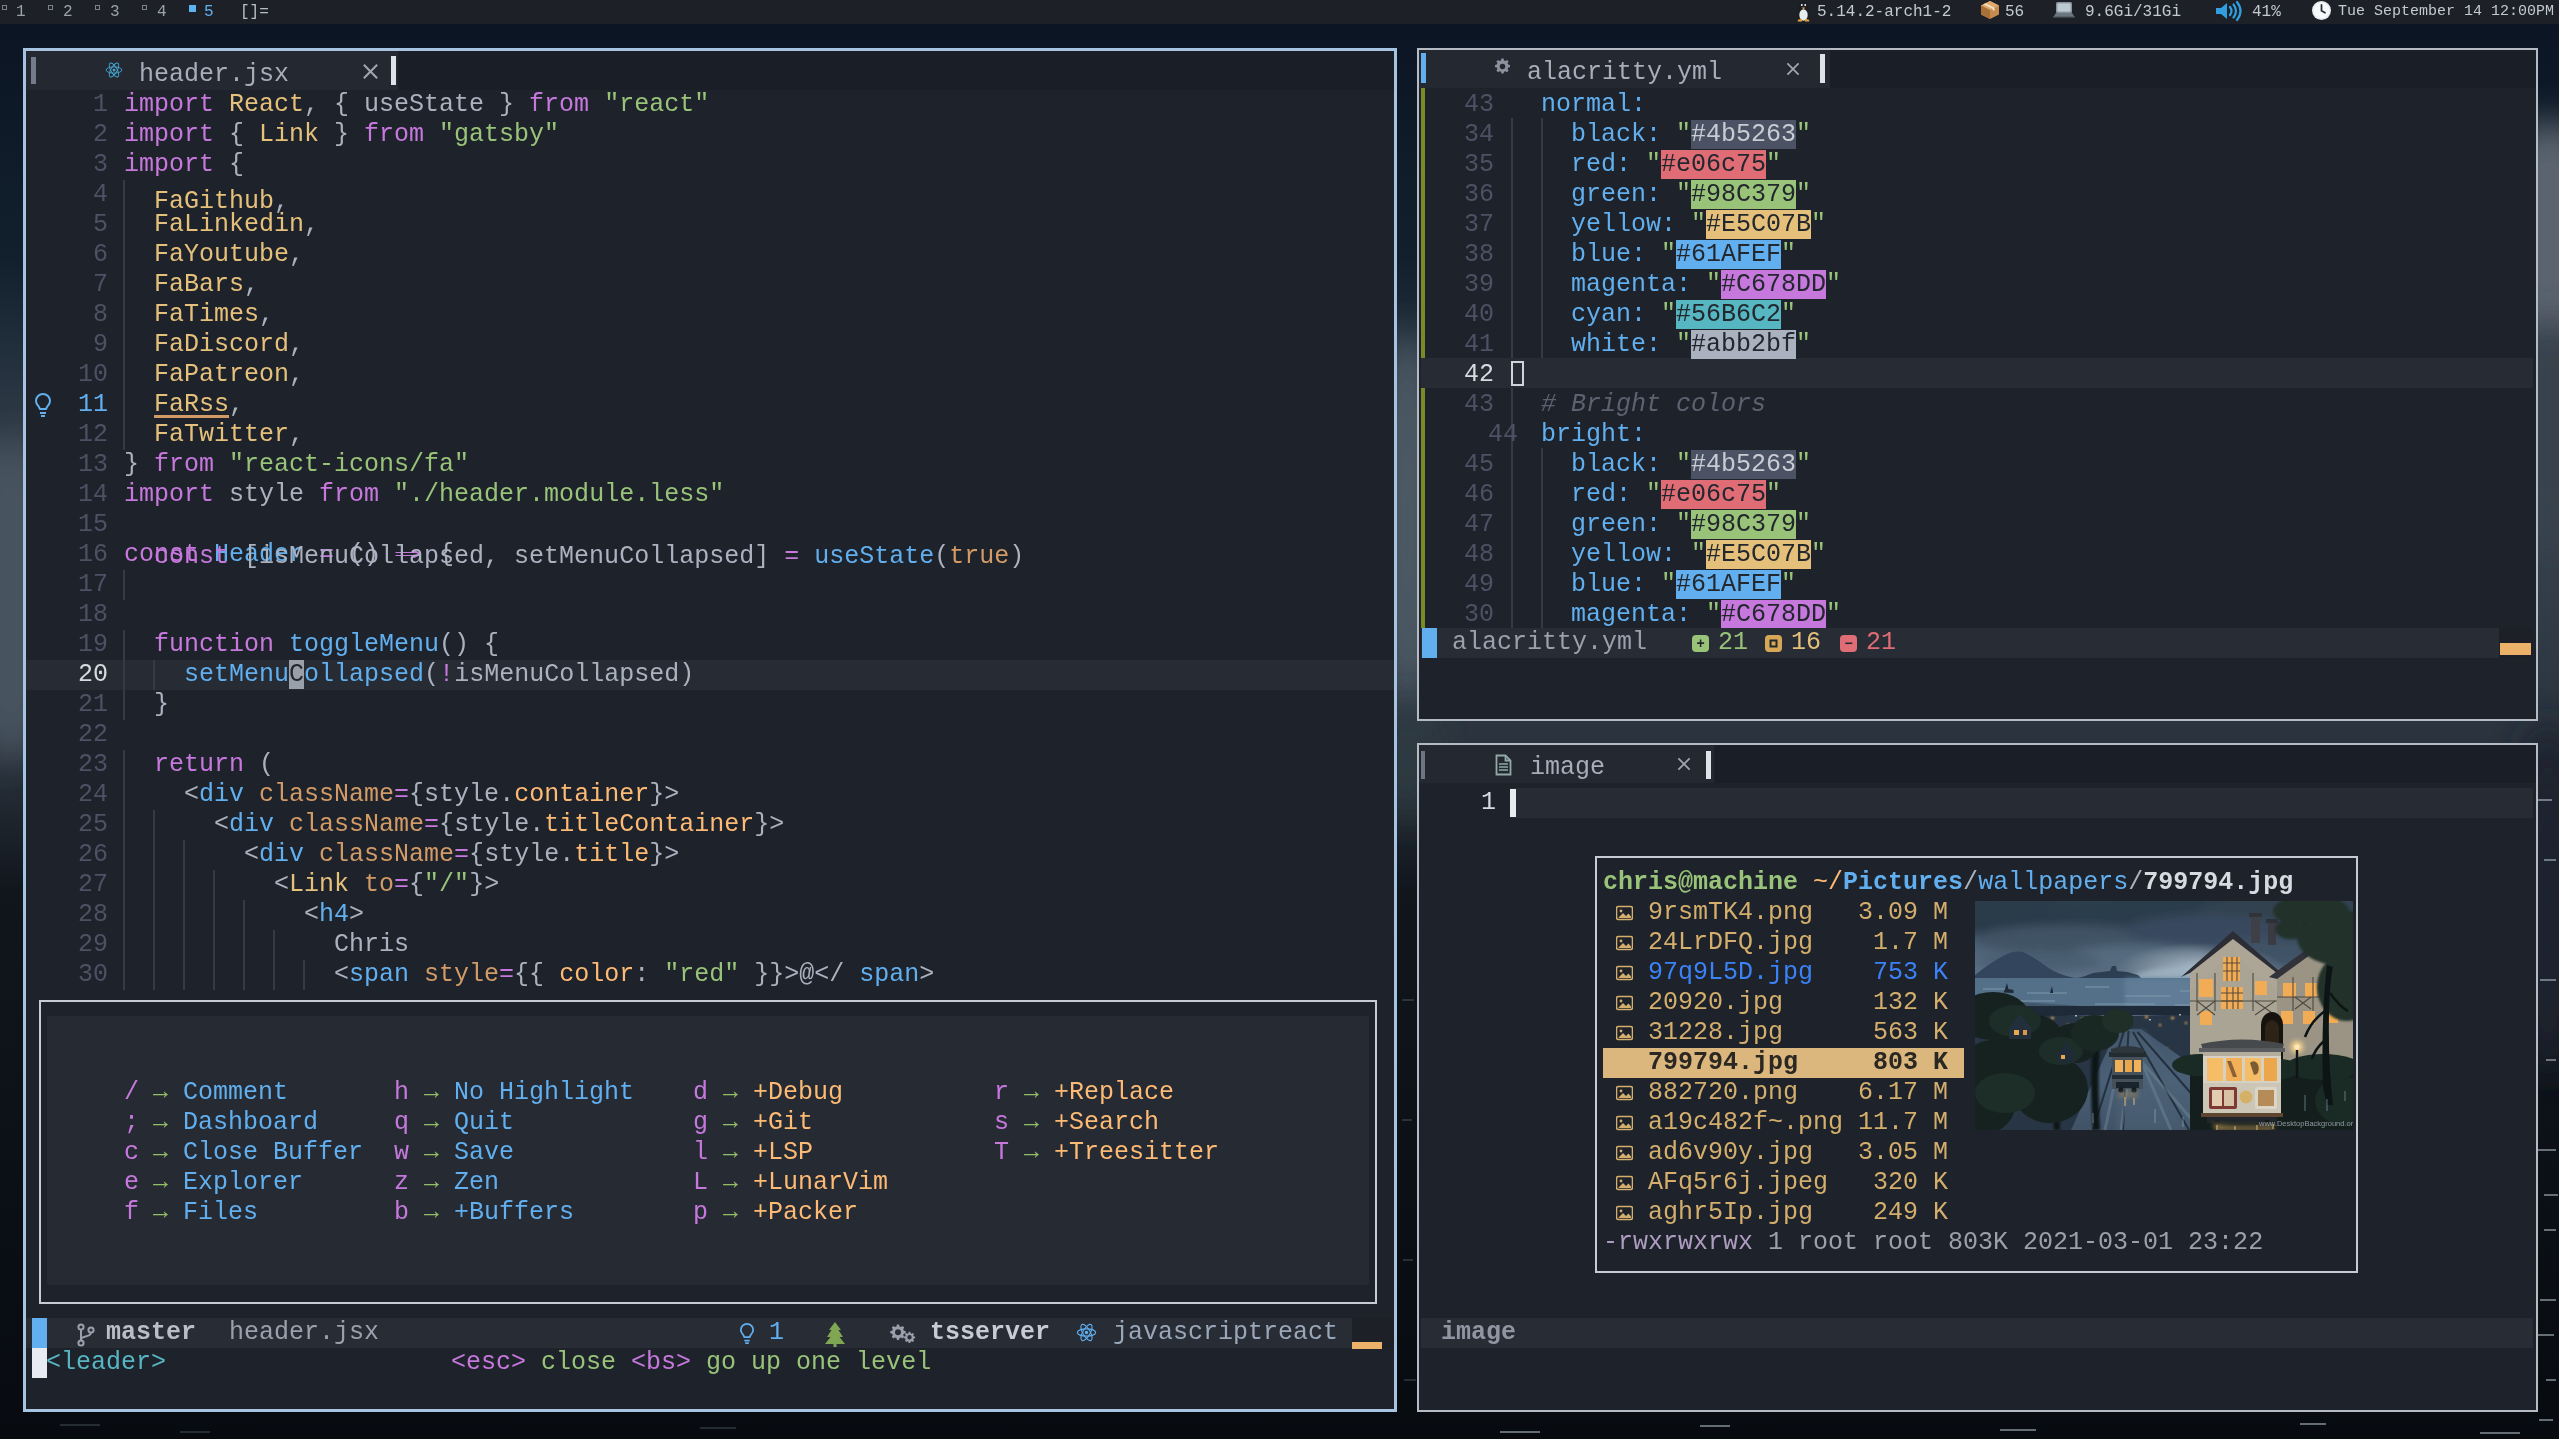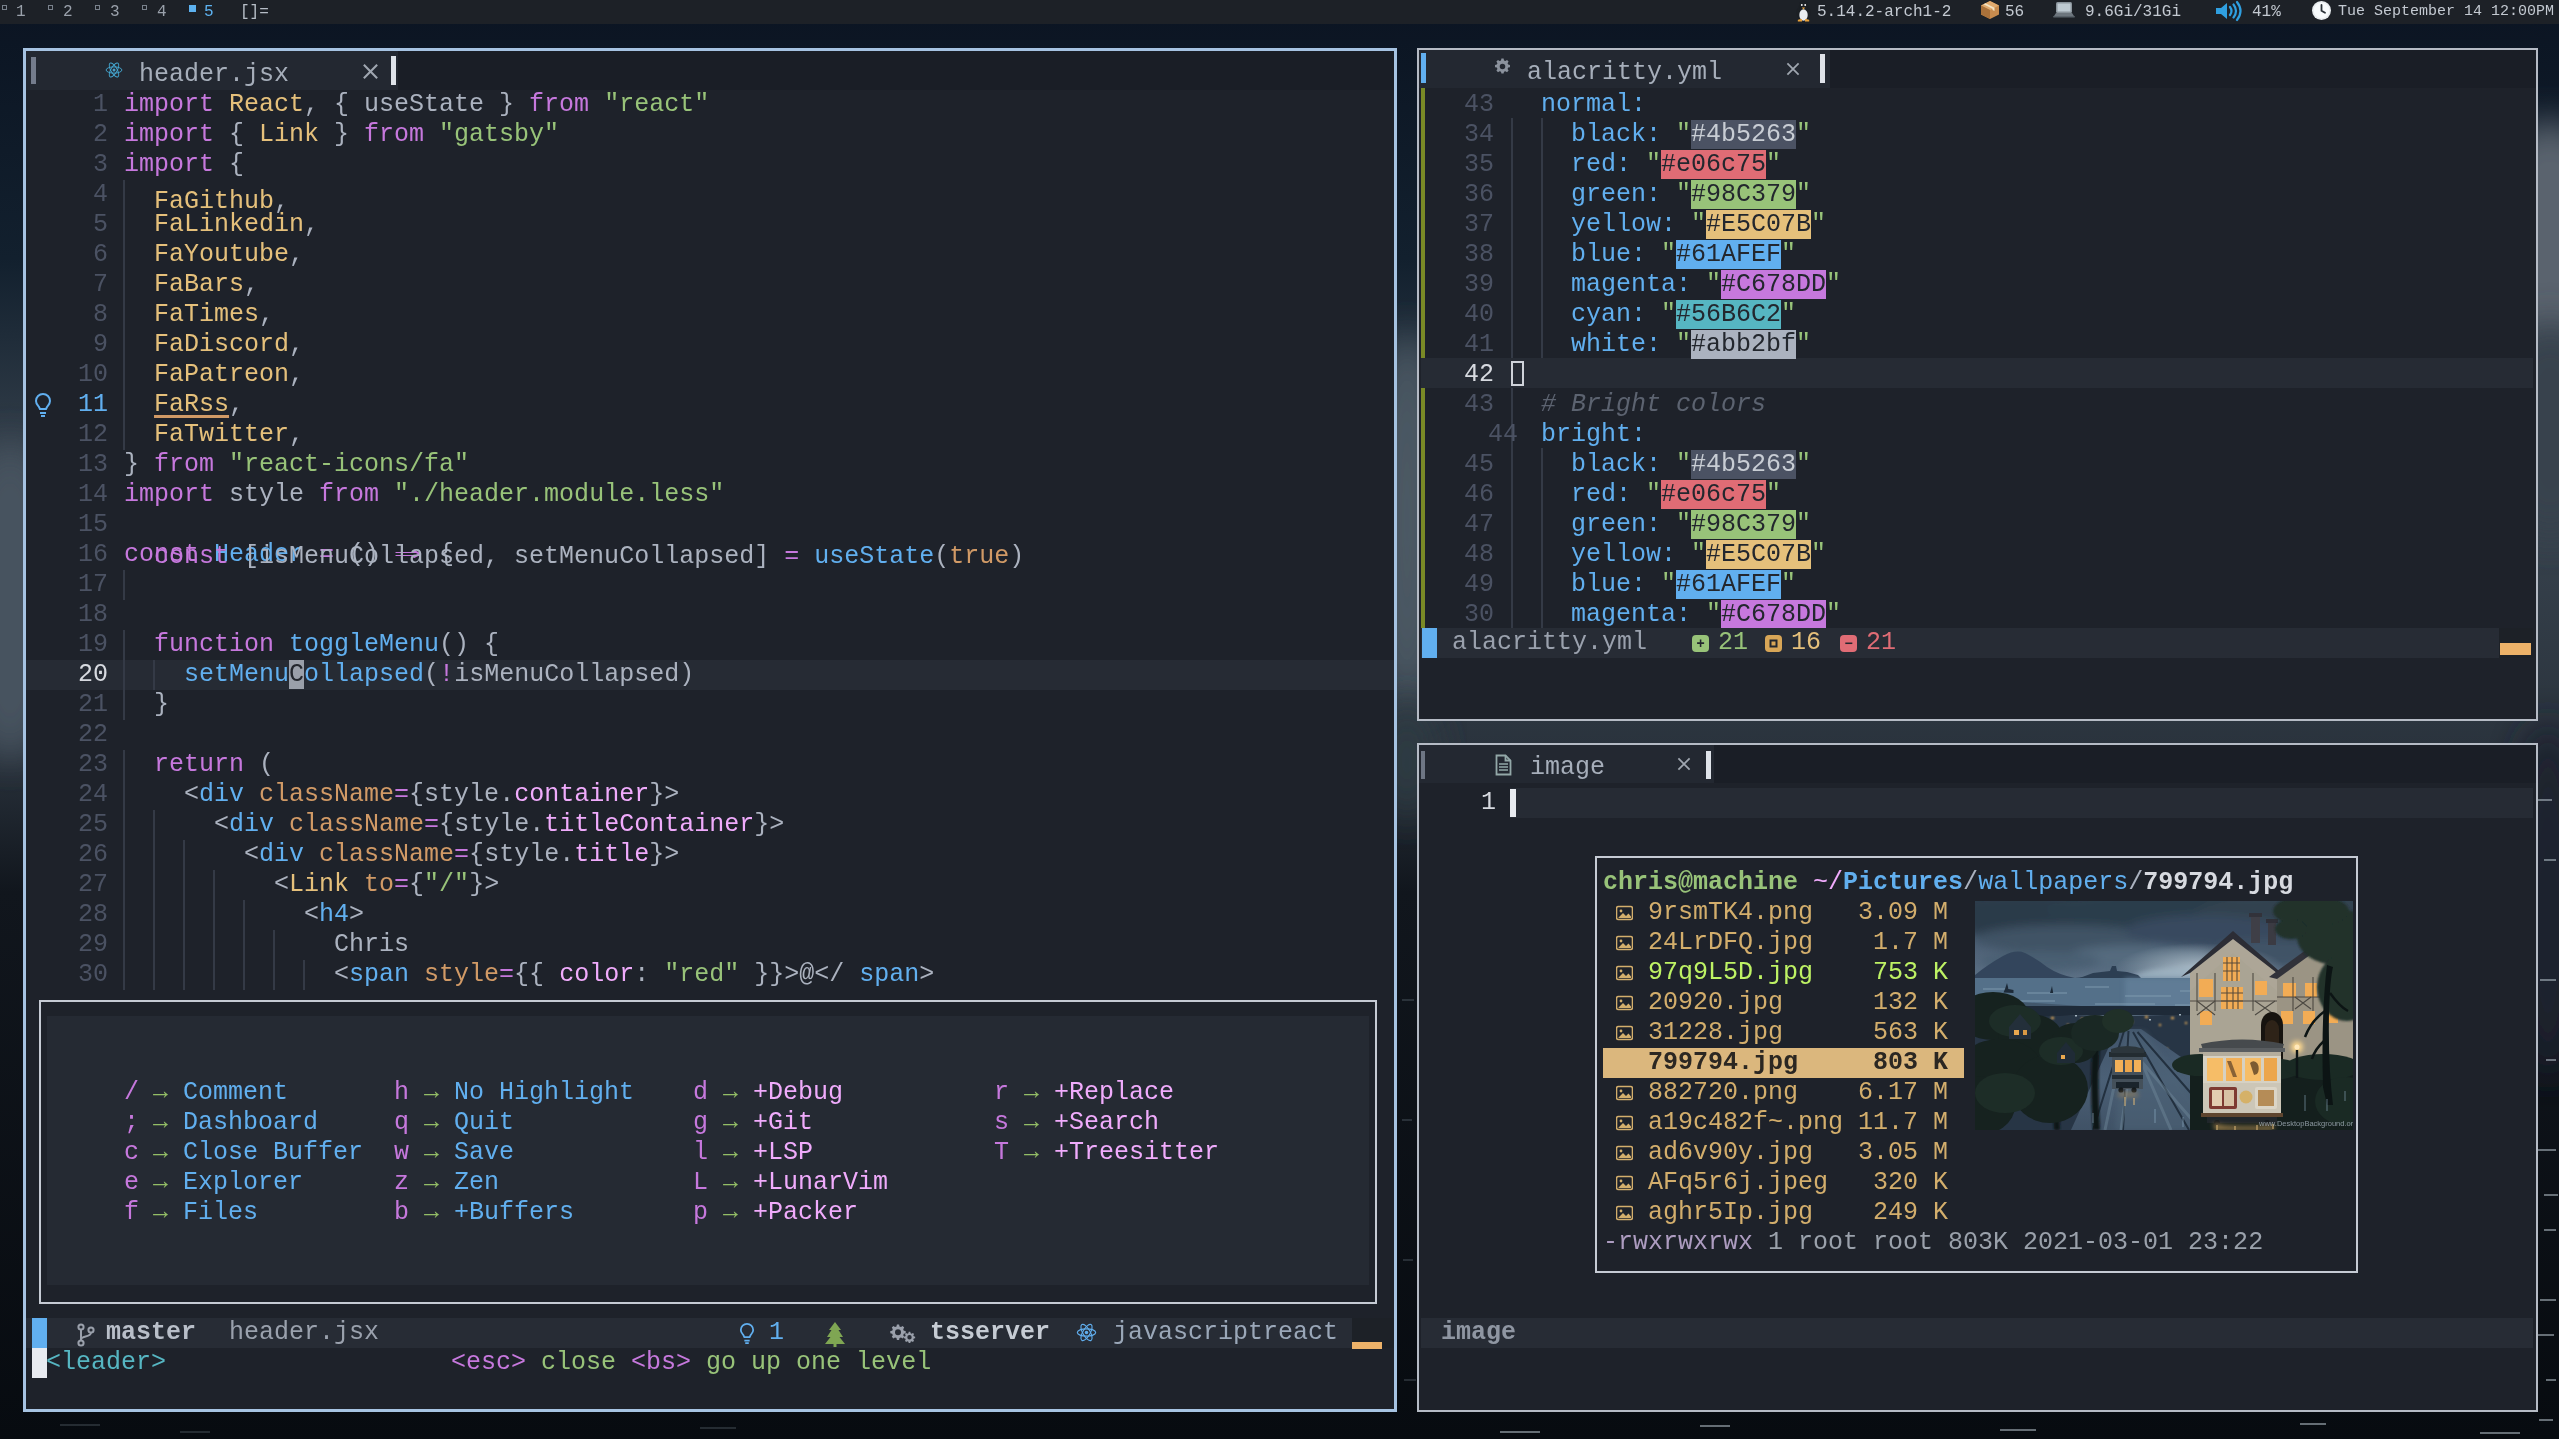--- a/index.html
+++ b/index.html
@@ -3,21 +3,21 @@
 html,body{margin:0;padding:0;width:2559px;height:1439px;overflow:hidden;background:#0a0f16}
 *{box-sizing:border-box}
 #wall{position:absolute;left:0;top:0;width:2559px;height:1439px}
 #topbar{position:absolute;left:0;top:0;width:2559px;height:24px;background:#1d2127;font:16px/24px "Liberation Mono",monospace;color:#9aa1ab;white-space:nowrap}
 .sq{position:absolute;width:5px;height:5px;border:1.6px solid #79818c;top:5px}
 .sqf{position:absolute;width:7px;height:7px;background:#5db2f0;top:5px;border:0}
 .win{position:absolute;background:#1e222a}
 .t{position:absolute;font:25px/30px "Liberation Mono",monospace;white-space:pre;color:#abb2bf}
 .b{font-weight:bold}
 .num{position:absolute;font:25px/30px "Liberation Mono",monospace;color:#4b5263;text-align:right;white-space:pre}
-.mg{color:#c678dd}.yl{color:#e5c07b}.gn{color:#98c379}.bl{color:#61afef}.cy{color:#f0abfc}.or{color:#d19a66}.fg{color:#abb2bf}.gy{color:#5c6370}.wh{color:#d7dae0}
+.mg{color:#c678dd}.yl{color:#e5c07b}.gn{color:#98c379}.bl{color:#61afef}.cy{color:#fdba74}.or{color:#d19a66}.fg{color:#abb2bf}.gy{color:#5c6370}.wh{color:#d7dae0}
 .guide{position:absolute;width:2px;background:#343a46}
 .abs{position:absolute}
 svg{display:block}
 </style></head>
 <body>
 <div id="wall">
 <svg width="2559" height="1439" viewBox="0 0 2559 1439">
 <defs>
 <linearGradient id="sky" x1="0" y1="0" x2="0" y2="1">
 <stop offset="0" stop-color="#0b1422"></stop>
@@ -441,21 +441,21 @@
     </svg>
   </div>
 <div class="t" style="left:1603px;top:928px;color:#d3ae6c">   24LrDFQ.jpg    1.7 M</div>
 <div class="abs" style="left:1616px;top:935px">
     <svg width="17" height="16" viewBox="0 0 17 16">
       <rect x="0.5" y="1.5" width="16" height="13" rx="2" fill="none" stroke="#d3ae6c" stroke-width="1.6"></rect>
       <circle cx="5" cy="6" r="1.4" fill="#d3ae6c"></circle>
       <path d="M2.5 12.5 L7 8 L10 11 L12.5 8.5 L15 11.5 V13 H2.5 Z" fill="#d3ae6c"></path>
     </svg>
   </div>
-<div class="t" style="left:1603px;top:958px;color:#bef264">   97q9L5D.jpg    753 K</div>
+<div class="t" style="left:1603px;top:958px;color:#3b82f6">   97q9L5D.jpg    753 K</div>
 <div class="abs" style="left:1616px;top:965px">
     <svg width="17" height="16" viewBox="0 0 17 16">
       <rect x="0.5" y="1.5" width="16" height="13" rx="2" fill="none" stroke="#d3ae6c" stroke-width="1.6"></rect>
       <circle cx="5" cy="6" r="1.4" fill="#d3ae6c"></circle>
       <path d="M2.5 12.5 L7 8 L10 11 L12.5 8.5 L15 11.5 V13 H2.5 Z" fill="#d3ae6c"></path>
     </svg>
   </div>
 <div class="t" style="left:1603px;top:988px;color:#d3ae6c">   20920.jpg      132 K</div>
 <div class="abs" style="left:1616px;top:995px">
     <svg width="17" height="16" viewBox="0 0 17 16">

